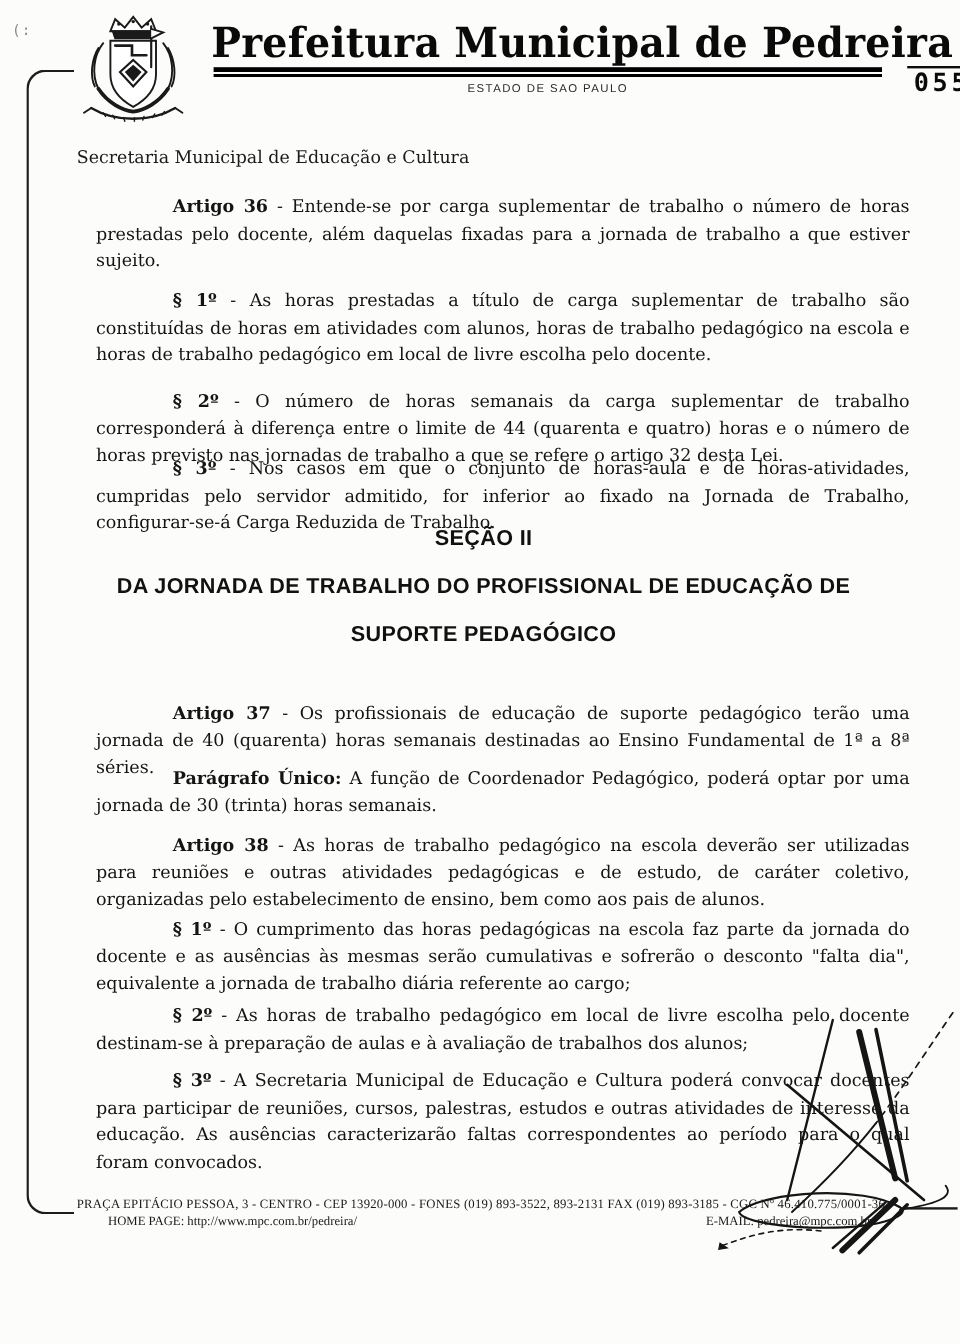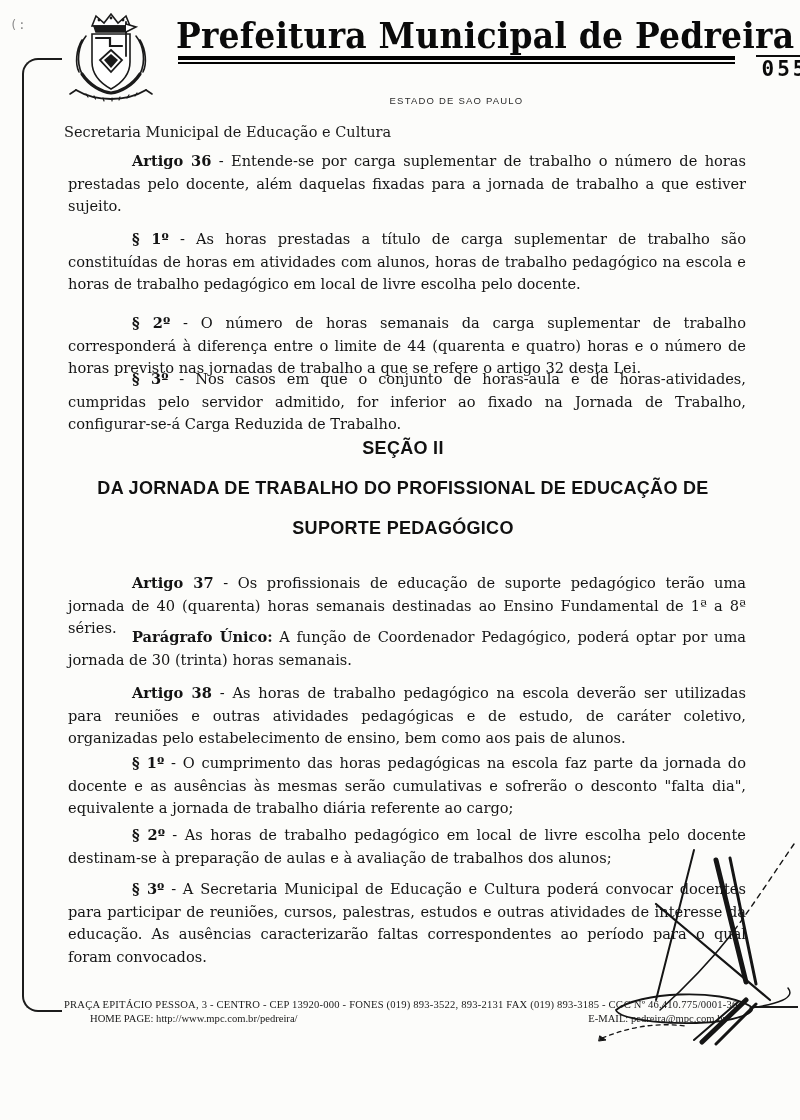--- a/index.html
+++ b/index.html
@@ -18,21 +18,21 @@
     font-family:"DejaVu Serif", serif;font-weight:bold;
     font-size:33px;letter-spacing:.2px;white-space:nowrap;color:#0a0a0a;
     transform:scaleY(1.05);
   }
   .title-rule{
     position:absolute;left:178px;top:56px;width:557px;height:9px;
     background:linear-gradient(#000 0 4px,transparent 4px 6px,#000 6px 8px,transparent 8px);
   }
   .state-line{
     position:absolute;left:178px;top:69px;width:557px;text-align:center;
-    font-family:"Liberation Sans", sans-serif;font-size:9.5px;letter-spacing:1.2px;color:#2b2b2b;margin-top:26px;
+    font-family:"Liberation Sans", sans-serif;font-size:9.5px;letter-spacing:1.2px;color:#2b2b2b;
   }
   .pagenum-box{
     position:absolute;left:756px;top:55px;width:58px;border-top:2.5px solid #0c0c0c;
     text-align:center;
   }
   .pagenum{
     font-family:"DejaVu Sans Mono", monospace;font-weight:bold;font-size:21px;
     letter-spacing:3px;color:#0a0a0a;line-height:1.15;
   }
   
@@ -42,21 +42,21 @@
     border-radius:16px 0 0 16px;
   }
   .footer-dash-right{position:absolute;left:753px;top:1006px;width:45px;height:2px;background:#1c1c1c;}
   
   .doc{position:absolute;left:64px;top:0;width:678px;}
   .block{position:absolute;left:0;width:100%;}
   .center-heading{
     font-size:14.5px;color:#1a1a1a;
   }
   .para{
-    margin:4px;text-align:justify;text-indent:64px;
+    margin:16px;text-align:justify;text-indent:64px;
     font-size:14.6px;line-height:22.5px;color:#141414;
   }
   .para .lead{font-weight:bold;}
   .sec-head{
     text-align:center;font-family:"Liberation Sans", sans-serif;
     font-weight:bold;font-size:18px;letter-spacing:.3px;color:#111;
   }
   
   .footer{
     position:absolute;left:64px;top:998px;width:690px;

